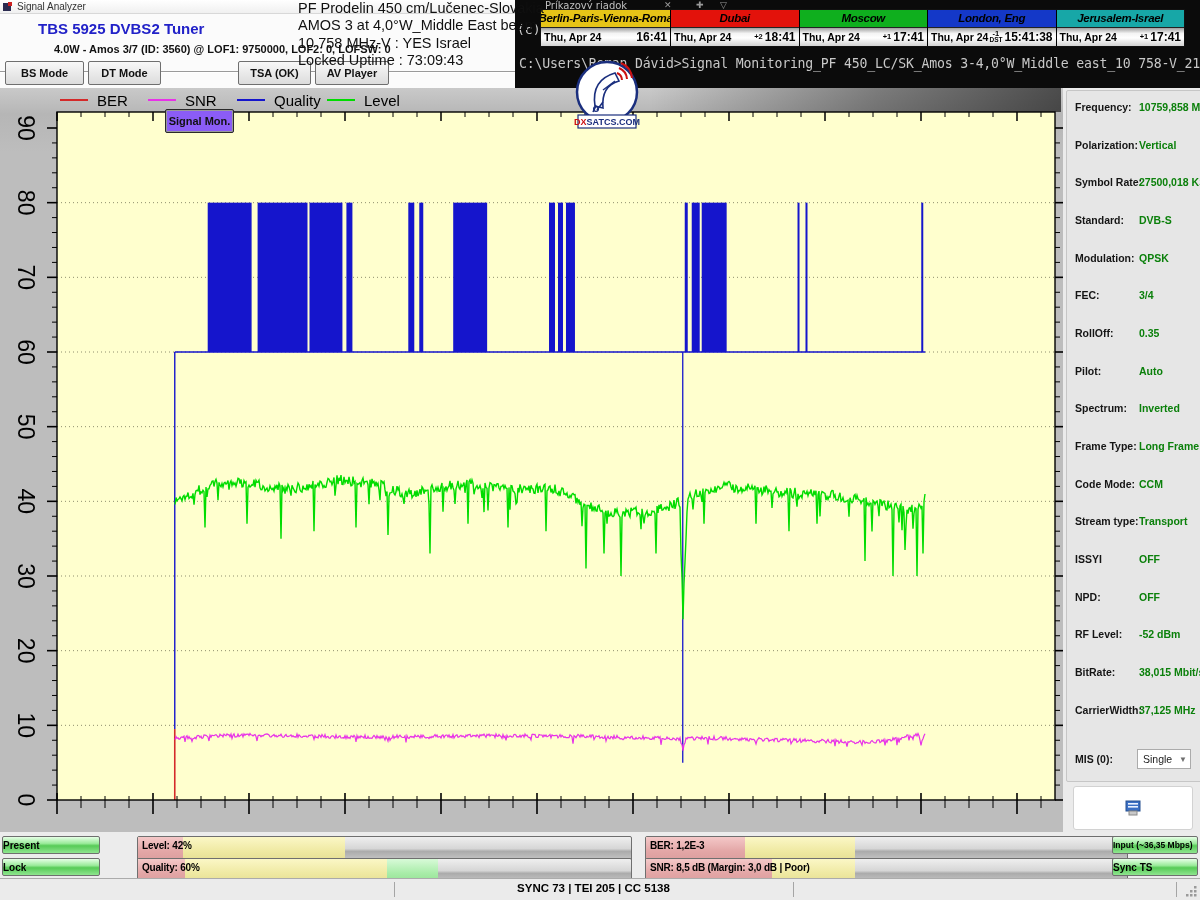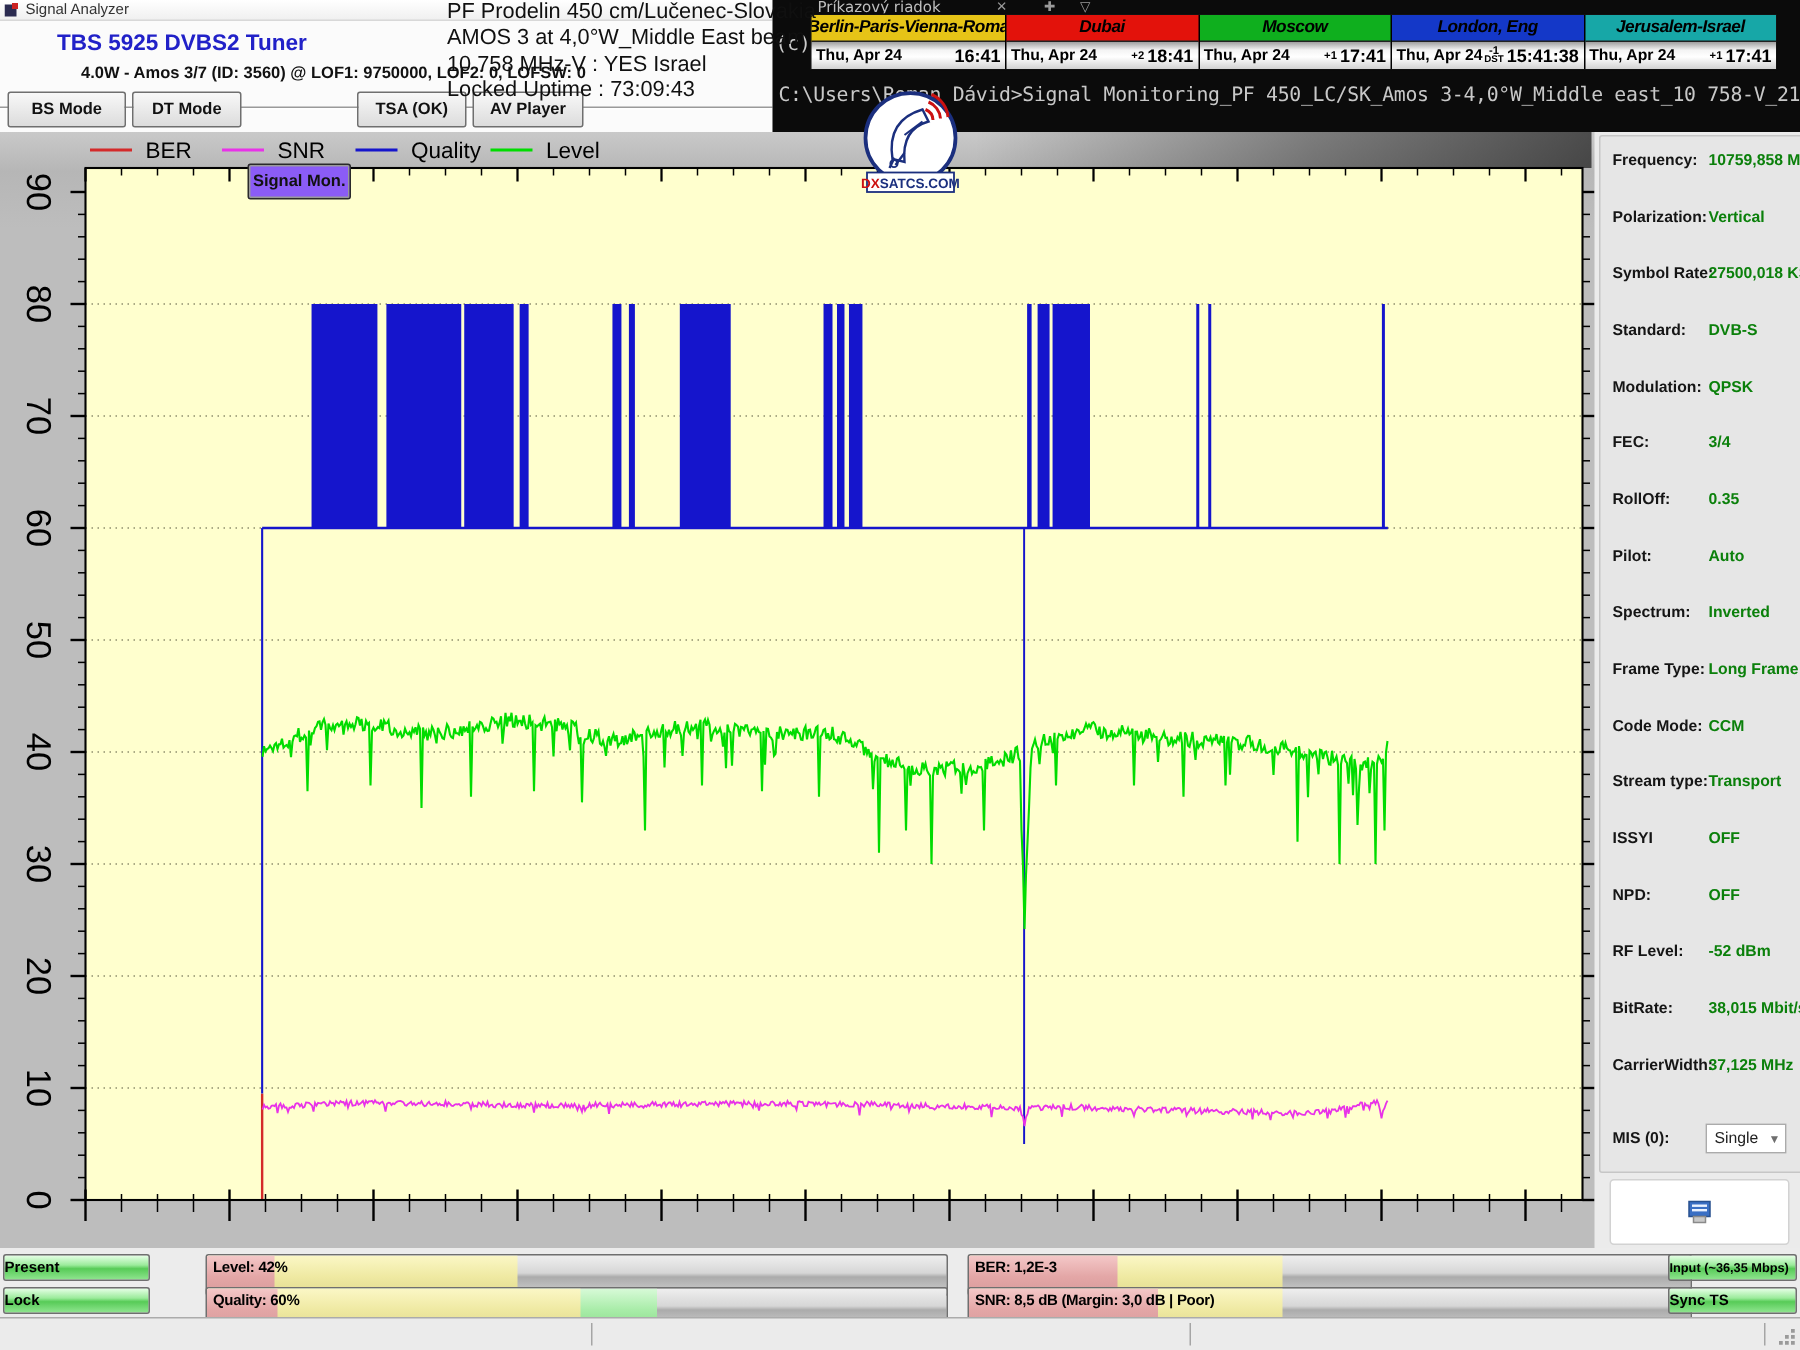--- a/index.html
+++ b/index.html
@@ -561,20 +561,21 @@
   <span class="seg seg-yellow" id="m-snr-y" style="left: 0px; width: 209.139px;"></span>
     <span class="seg seg-pink" id="m-snr-p" style="width: 126.063px;"></span>
   <span class="mlabel">SNR: 8,5 dB (Margin: 3,0 dB | Poor)</span>
 </div>
 
 <div class="pill" style="left:1112px;top:836px;width:86px;font-size:8.5px">Input (~36,35 Mbps)</div>
 <div class="pill" style="left:1112px;top:858px;width:86px">Sync TS</div>
 
 <div class="statusbar">
   <div class="status-div" style="left:394px"></div>
+  <div class="status-sect" style="left:394px;width:399px">SYNC 73 | TEI 205 | CC 5138</div>
   <div class="status-div" style="left:793px"></div>
   <div class="status-div" style="left:1176px"></div>
   <svg class="grip" width="13" height="13">
     <g fill="#9a9a9a">
         <rect x="9" y="1" width="2.5" height="2.5"></rect>
         <rect x="5" y="5" width="2.5" height="2.5"></rect>
         <rect x="9" y="5" width="2.5" height="2.5"></rect>
         <rect x="1" y="9" width="2.5" height="2.5"></rect>
         <rect x="5" y="9" width="2.5" height="2.5"></rect>
         <rect x="9" y="9" width="2.5" height="2.5"></rect>

